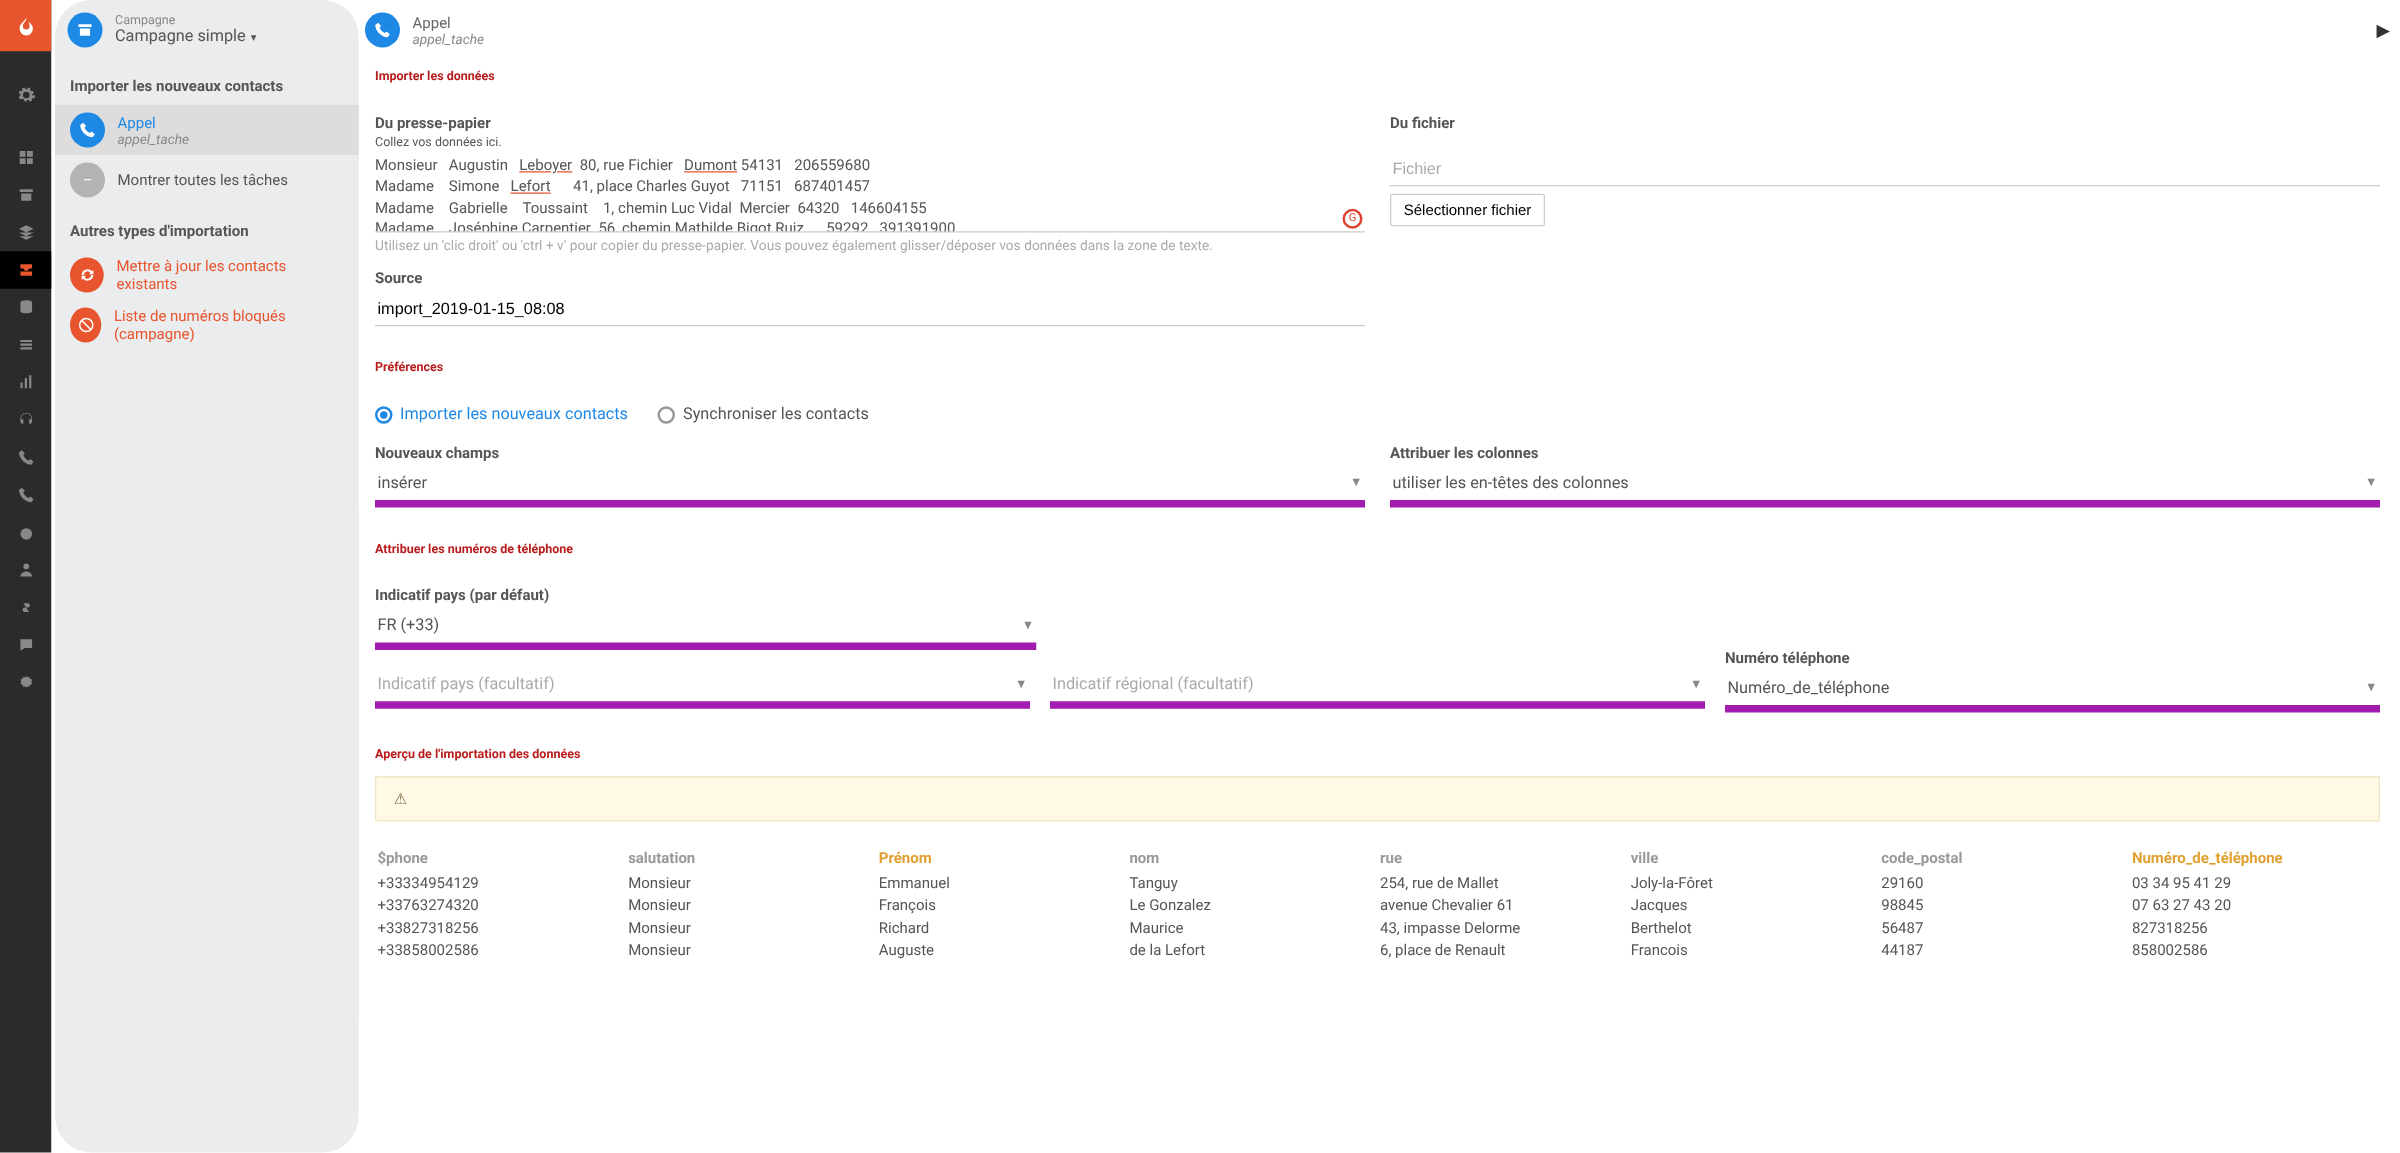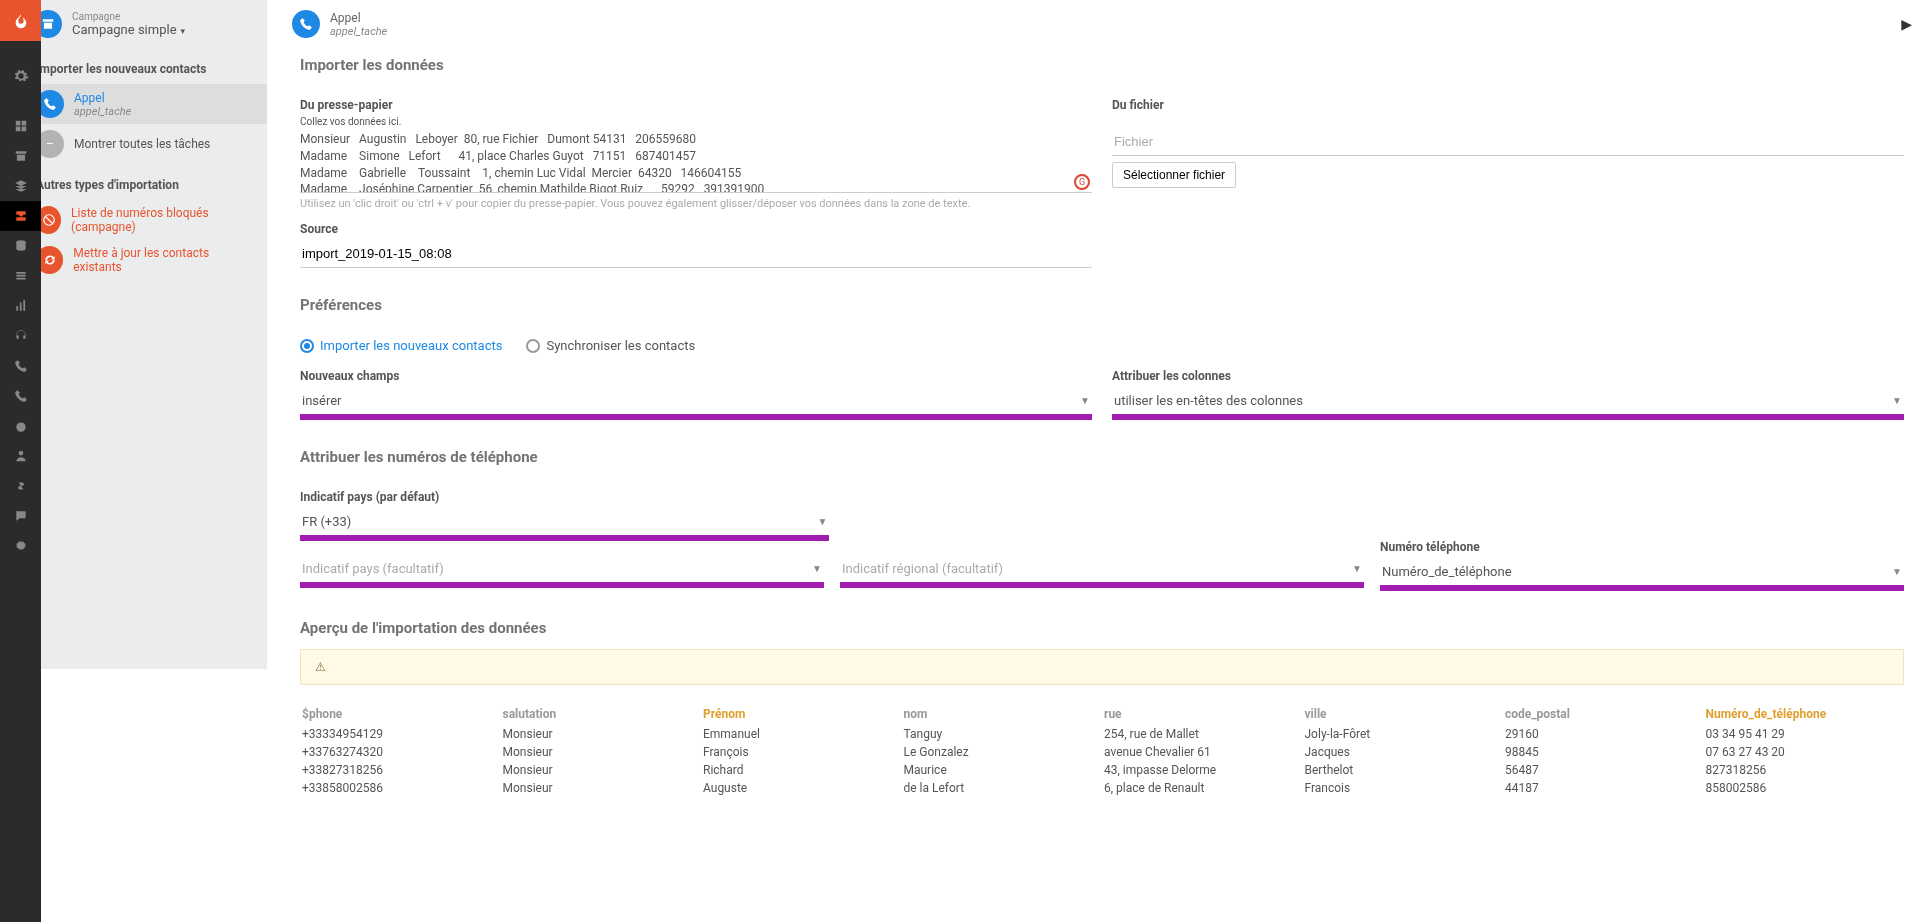--- a/index.html
+++ b/index.html
@@ -4,21 +4,21 @@
 <style>
 * { box-sizing: border-box; margin: 0; padding: 0; }
 body { font-family: -apple-system, BlinkMacSystemFont, "Segoe UI", Roboto, Helvetica, Arial, sans-serif; font-size: 13px; color: #555; background: #fff; height: 922px; width: 1920px; overflow: hidden; }
 
 .iconbar { position: fixed; left: 0; top: 0; width: 41px; height: 922px; background: #2b2b2b; z-index: 10; }
 .iconbar .logo { width: 41px; height: 41px; background: #e8542e; display: flex; align-items: center; justify-content: center; color: #fff; }
 .iconbar .item { width: 41px; height: 30px; display: flex; align-items: center; justify-content: center; color: #888; cursor: pointer; font-size: 13px; }
 .iconbar .item.sp { margin-top: 20px; }
 .iconbar .item.active { background: #000; color: #e8542e; }
 
-.secondpanel { position: fixed; left: 24px; top: 0; width: 243px; height: 669px; background: #ebeced; z-index: 5; }
+.secondpanel { position: fixed; left: 44px; top: 0; width: 243px; height: 922px; background: #ebeced; z-index: 5; border-radius: 29px; }
 .secondpanel .panel-header { display: flex; align-items: center; padding: 10px; }
 .secondpanel .panel-header .circ { width: 28px; height: 28px; border-radius: 50%; background: #1e88e5; display: flex; align-items: center; justify-content: center; color: #fff; font-size: 13px; margin-right: 10px; }
 .secondpanel .panel-header .txts .small { font-size: 10px; color: #888; }
 .secondpanel .panel-header .txts .big { font-size: 13px; color: #555; }
 .secondpanel .section-label { padding: 14px 12px 8px; font-size: 12px; font-weight: bold; color: #555; }
 .secondpanel .navitem { display: flex; align-items: center; padding: 6px 12px; cursor: pointer; }
 .secondpanel .navitem .circ { width: 28px; height: 28px; border-radius: 50%; display: flex; align-items: center; justify-content: center; color: #fff; font-size: 12px; margin-right: 10px; }
 .secondpanel .navitem .circ.blue { background: #1e88e5; }
 .secondpanel .navitem .circ.grey { background: #b3b3b3; }
 .secondpanel .navitem .circ.red { background: #e8542e; }
@@ -29,32 +29,32 @@
 .secondpanel .navitem.redlink .txts .line1 { color: #e8542e; }
 
 .main { margin-left: 284px; }
 .main-header { display: flex; align-items: center; padding: 10px 8px; position: relative; }
 .main-header .circ { width: 28px; height: 28px; border-radius: 50%; background: #1e88e5; display: flex; align-items: center; justify-content: center; color: #fff; font-size: 13px; margin-right: 10px; }
 .main-header .txts .l1 { font-size: 12px; color: #666; }
 .main-header .txts .l2 { font-size: 11px; color: #888; font-style: italic; }
 .main-header .play { position: absolute; right: 8px; top: 16px; font-size: 14px; color: #333; cursor: pointer; }
 
 .content { padding: 8px 16px 30px; }
-.content h2 { font-size: 15px; font-weight: bold; color: #737373; margin-bottom: 12px; }
+.content h2 { font-size: 10px; font-weight: bold; color: #b91c1c; margin-bottom: 12px; }
 
 .two-col { display: flex; gap: 20px; }
 .col { flex: 1; }
 .col2 { flex: 1; }
 
 .field-label { font-size: 12px; font-weight: bold; color: #555; margin-bottom: 4px; display: block; }
 .small-help { font-size: 10px; color: #555; margin-bottom: 2px; }
 
 .pastearea { border-bottom: 1px solid #ccc; padding: 2px 0 4px; font-size: 12px; line-height: 1.4; position: relative; height: 64px; overflow: hidden; }
 .pastearea .row { white-space: pre; }
-.pastearea .ul { text-decoration-color: #e8542e; }
+.pastearea .ul { text-decoration: underline; text-decoration-color: #e8542e; }
 .pastearea .grammarly { position: absolute; bottom: 2px; right: 2px; width: 16px; height: 16px; border: 2px solid #d43; border-radius: 50%; display: flex; align-items: center; justify-content: center; font-size: 9px; color: #d43; }
 .field-hint { font-size: 11px; color: #aaa; margin-top: 4px; }
 
 .text-input { width: 100%; border: none; border-bottom: 1px solid #ccc; padding: 6px 2px; font-size: 13px; outline: none; background: transparent; }
 .text-input::placeholder { color: #aaa; }
 
 .btn-outline { display: inline-block; border: 1px solid #ccc; padding: 5px 10px; font-size: 12px; background: #fff; cursor: pointer; border-radius: 2px; margin-top: 6px; }
 
 .radio-row { display: flex; gap: 24px; margin-bottom: 16px; }
 .radio-opt { display: flex; align-items: center; gap: 6px; font-size: 13px; cursor: pointer; }
@@ -210,36 +210,36 @@
   <div class="navitem">
     <div class="circ grey">–</div>
     <div class="txts">
         <div class="line1 grey">Montrer toutes les tâches</div>
       </div>
   </div>
   <div class="section-label">Autres types d'importation</div>
   <div class="navitem redlink">
     <div class="circ red">
         <svg class="ic" viewBox="0 0 24 24">
+          <path d="M4 12a8 8 0 0114-5l2-2v6h-6l2-2a5 5 0 00-9 3zM20 12a8 8 0 01-14 5l-2 2v-6h6l-2 2a5 5 0 009-3z"></path>
+        </svg>
+      </div>
+    <div class="txts">
+        <div class="line1">Mettre à jour les contacts existants</div>
+      </div>
+  </div>
+  <div class="navitem redlink">
+    <div class="circ red">
+        <svg class="ic" viewBox="0 0 24 24">
           <circle cx="12" cy="12" r="9" fill="none" stroke="#fff" stroke-width="2"></circle>
           <path d="M6 6l12 12" stroke="#fff" stroke-width="2"></path>
         </svg>
       </div>
     <div class="txts">
         <div class="line1">Liste de numéros bloqués (campagne)</div>
-      </div>
-  </div>
-  <div class="navitem redlink">
-    <div class="circ red">
-        <svg class="ic" viewBox="0 0 24 24">
-          <path d="M4 12a8 8 0 0114-5l2-2v6h-6l2-2a5 5 0 00-9 3zM20 12a8 8 0 01-14 5l-2 2v-6h6l-2 2a5 5 0 009-3z"></path>
-        </svg>
-      </div>
-    <div class="txts">
-        <div class="line1">Mettre à jour les contacts existants</div>
       </div>
   </div>
 </div>
 
 <div class="main">
   <div class="main-header">
     <div class="circ">
         <svg class="ic" viewBox="0 0 24 24">
           <path d="M6 2l4 4-2 3c1 3 4 6 7 7l3-2 4 4-3 4c-8 0-17-9-17-17z"></path>
         </svg>

